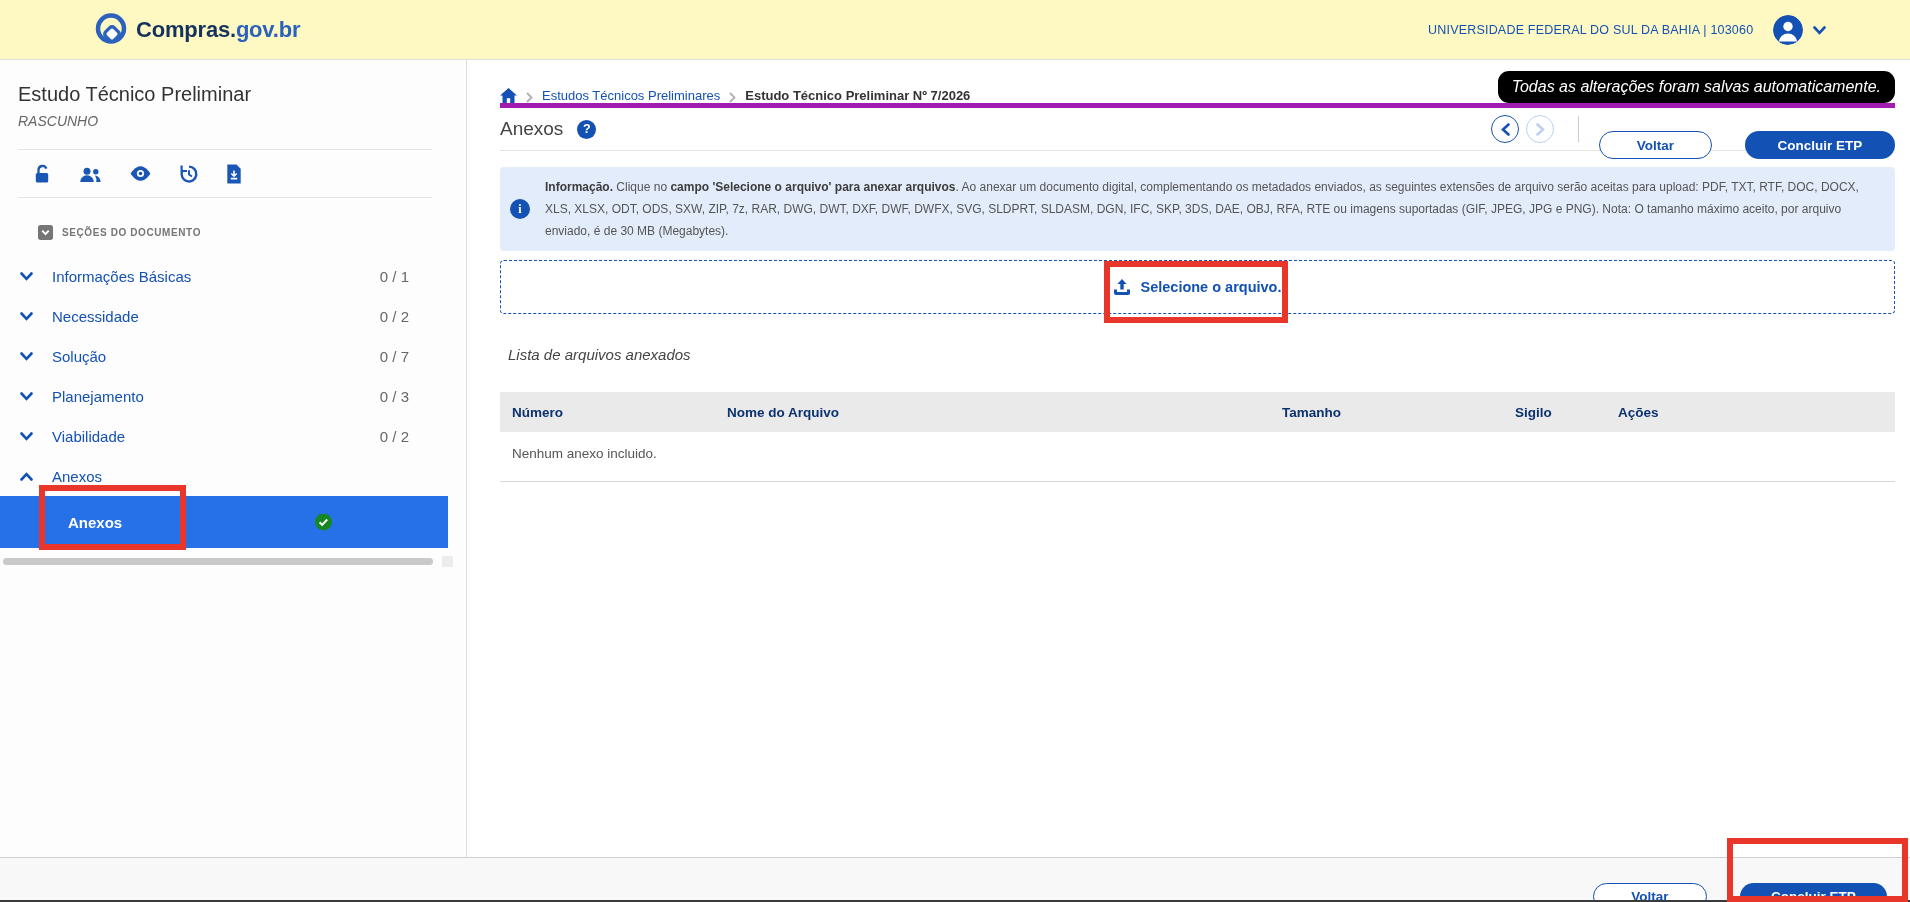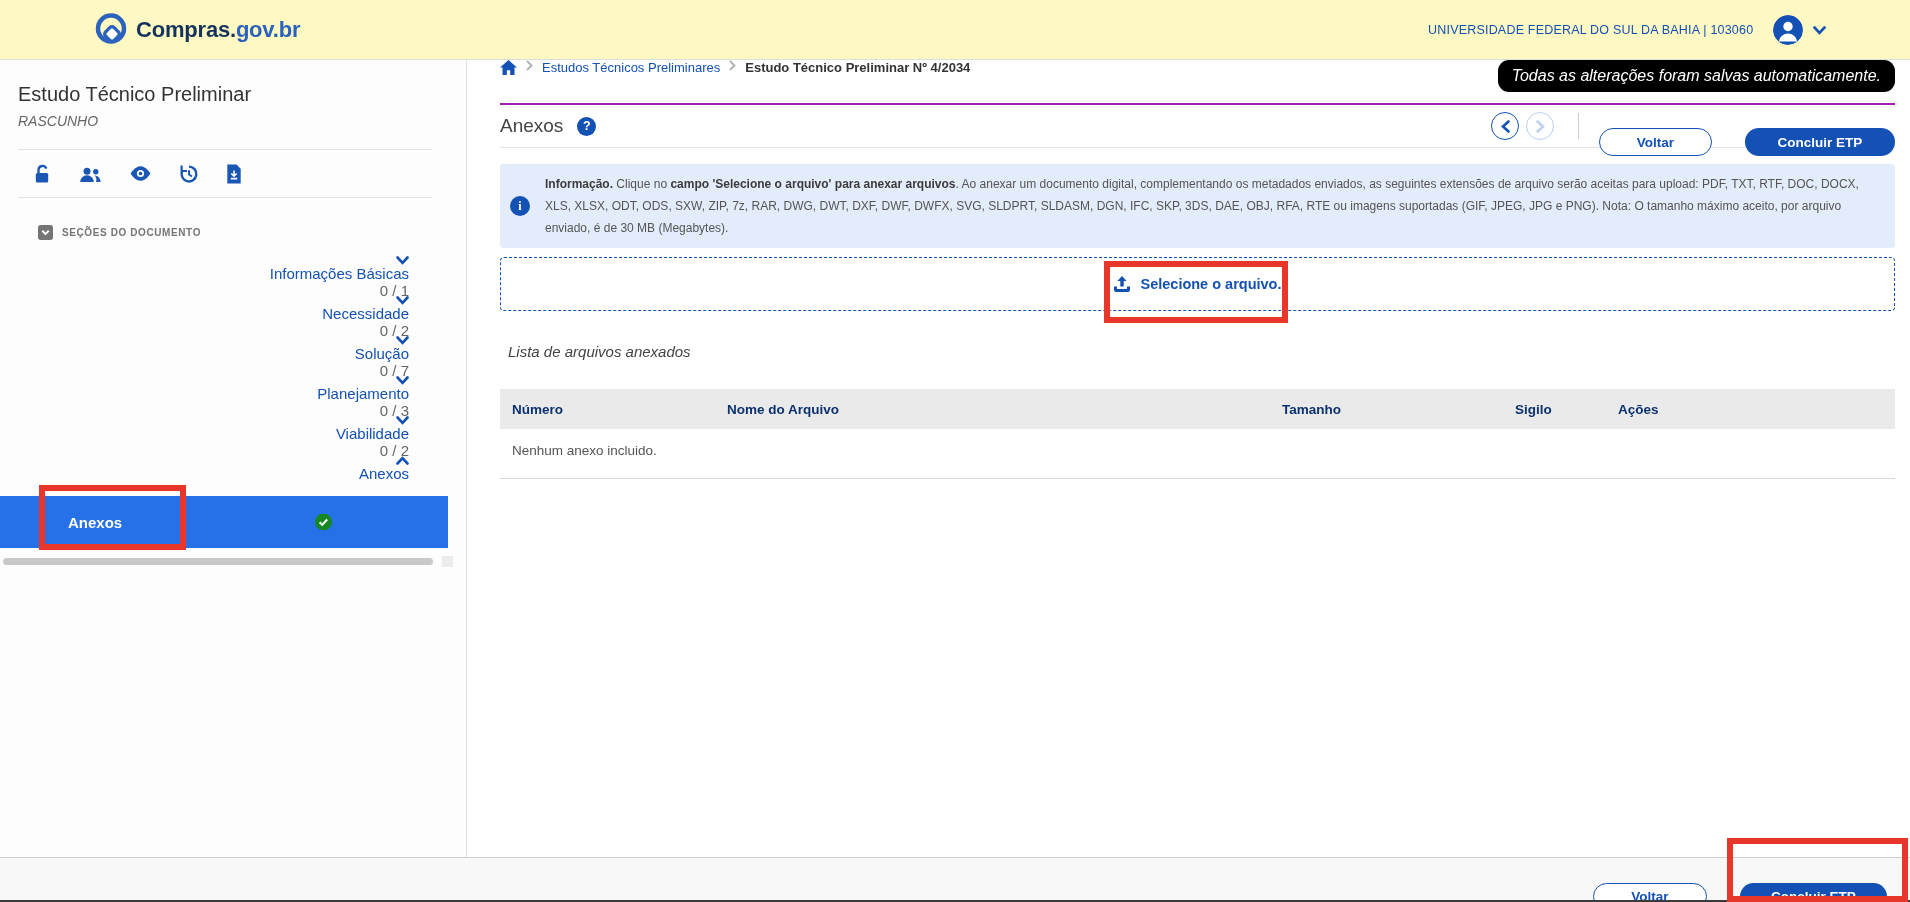--- a/index.html
+++ b/index.html
@@ -23,36 +23,36 @@
            border-right:1px solid #e0e0e0;box-sizing:border-box;}
   .doc-title{margin:24px 18px 0 18px;font-size:20px;font-weight:500;color:#333;line-height:21px;}
   .doc-status{margin:8px 18px 0 18px;font-size:14px;font-style:italic;color:#666;}
   .sb-divider{height:1px;background:#e4e4e4;margin:20px 34px 0 18px;}
   .sb-toolbar{display:flex;align-items:center;gap:27px;margin:13px 0 0 33px;height:21px;}
   .sb-toolbar .tico{display:flex;cursor:pointer;}
   .sb-divider2{height:1px;background:#e4e4e4;margin:13px 34px 0 18px;}
   .sections-head{display:flex;align-items:center;margin:27px 0 0 38px;gap:9px;}
   .sections-head span{font-size:10px;font-weight:bold;color:#757575;letter-spacing:.6px;}
   .nav{margin-top:16px;}
-  .nav-row{height:40px;display:flex;align-items:flex-end;padding:0 57px 0 20px;cursor:pointer;flex-direction:column;}
+  .nav-row{height:40px;display:flex;align-items:center;padding:0 57px 0 20px;cursor:pointer;}
   .nav-row .chev{width:13px;display:flex;flex:none;}
   .nav-row .lbl{margin-left:19px;font-size:15px;font-weight:500;color:#1351b4;flex:1;}
   .nav-row .cnt{font-size:15px;color:#666;white-space:nowrap;}
   .active-bar{position:relative;margin-top:0;width:448px;height:52px;background:#2670e8;
               display:flex;align-items:center;cursor:pointer;}
   .active-bar .albl{margin-left:68px;font-size:15px;font-weight:bold;color:#fff;}
   .active-bar .check{position:absolute;left:315px;top:50%;transform:translateY(-50%);display:flex;}
   .scroll-row{display:flex;align-items:center;margin:8px 0 0 3px;}
   .hthumb{width:430px;height:7px;border-radius:4px;background:#c9c9c9;cursor:pointer;}
   .scorner{width:11px;height:11px;background:#ececec;margin-left:9px;}
 
   
   .main{position:absolute;left:467px;top:60px;width:1443px;height:797px;background:#fff;box-sizing:border-box;}
-  .bc-row{margin:0 15px 0 33px;height:43px;border-bottom:2px solid #a21caf;
-          display:flex;align-items:flex-start;}
+  .bc-row{margin:0 15px 0 33px;height:43px;border-bottom:5px solid #a21caf;
+          display:flex;align-items:flex-end;}
   .bc-row .sep{margin:0 9px;display:flex;}
   .bc-link{font-size:13px;color:#1351b4;cursor:pointer;}
   .bc-current{font-size:13px;font-weight:bold;color:#333;}
   .home-ic{display:flex;cursor:pointer;}
   .badge{margin-left:auto;height:32px;border-radius:11px;background:#000000;color:#fff;
          font-size:16px;font-style:italic;display:flex;align-items:center;padding:0 14px;}
 
   .title-row{margin:0 15px 0 33px;height:42px;border-bottom:1px solid #e4e4e4;
              display:flex;align-items:center;}
   .pg-title{font-size:19px;color:#444;}
@@ -271,21 +271,21 @@
           <svg width="7" height="11" viewBox="0 0 7 11" fill="none" stroke="#b0b0b0" stroke-width="1.8">
             <path d="M1 1 l4.5 4.5 L1 10"></path>
           </svg>
         </span>
       <span class="bc-link">Estudos Técnicos Preliminares</span>
       <span class="sep">
           <svg width="7" height="11" viewBox="0 0 7 11" fill="none" stroke="#b0b0b0" stroke-width="1.8">
             <path d="M1 1 l4.5 4.5 L1 10"></path>
           </svg>
         </span>
-      <span class="bc-current">Estudo Técnico Preliminar Nº 4/2034</span>
+      <span class="bc-current">Estudo Técnico Preliminar Nº 7/2026</span>
       <span class="badge">Todas as alterações foram salvas automaticamente.</span>
     </div>
 
     <div class="title-row">
       <span class="pg-title">Anexos</span>
       <span class="qicon">?</span>
       <span class="title-controls">
         <span class="circle-btn">
           <svg width="9" height="13" viewBox="0 0 9 13" fill="none" stroke="#1351b4" stroke-width="2.6" stroke-linecap="round">
               <path d="M7.5 1.5 L2 6.5 L7.5 11.5"></path>

